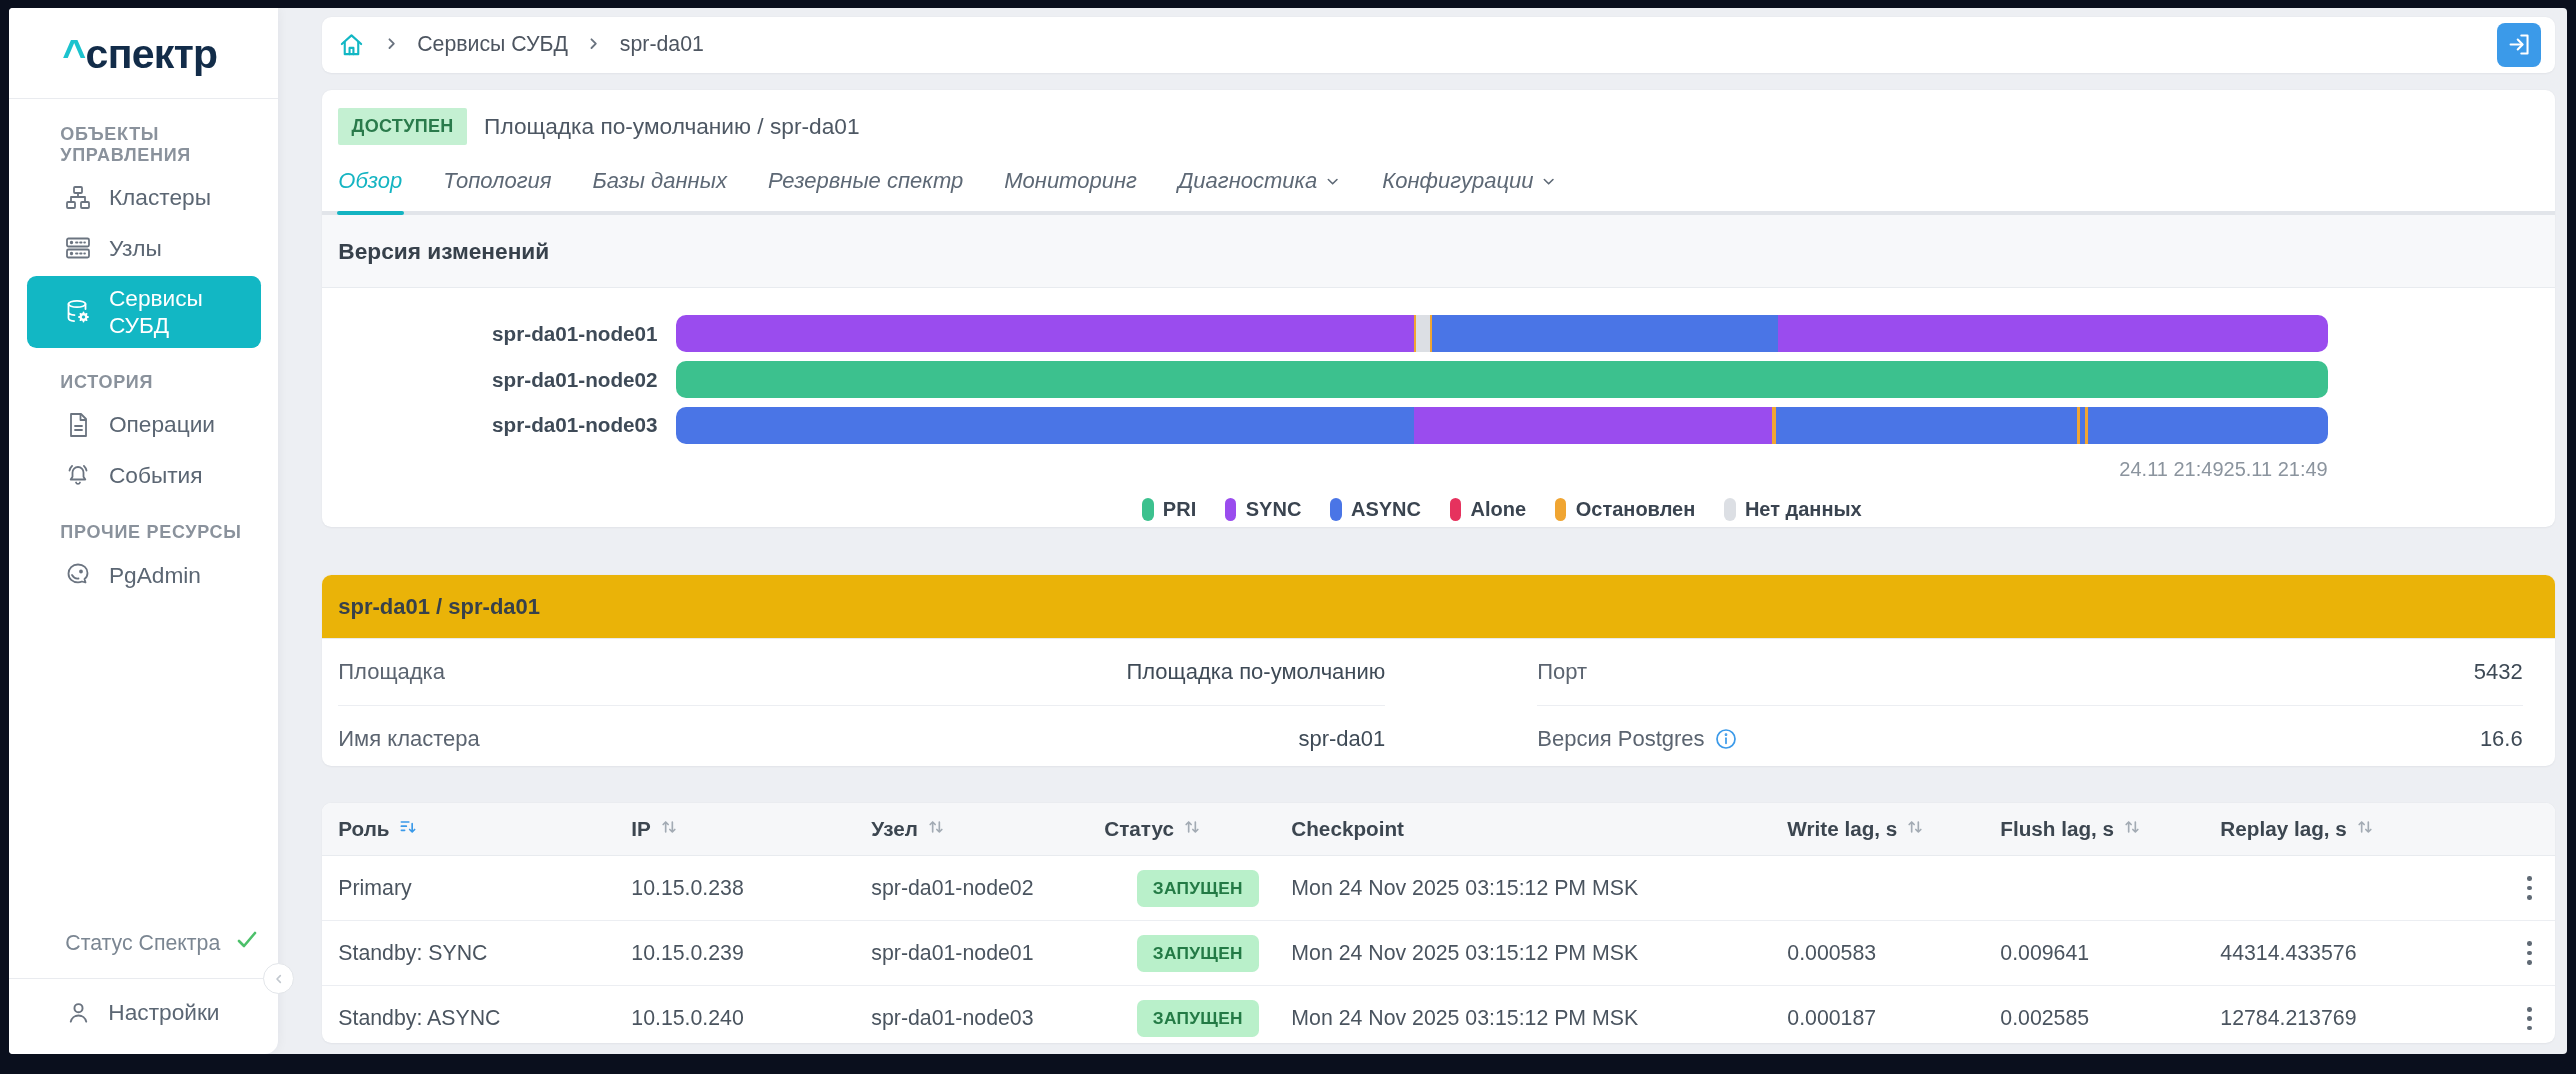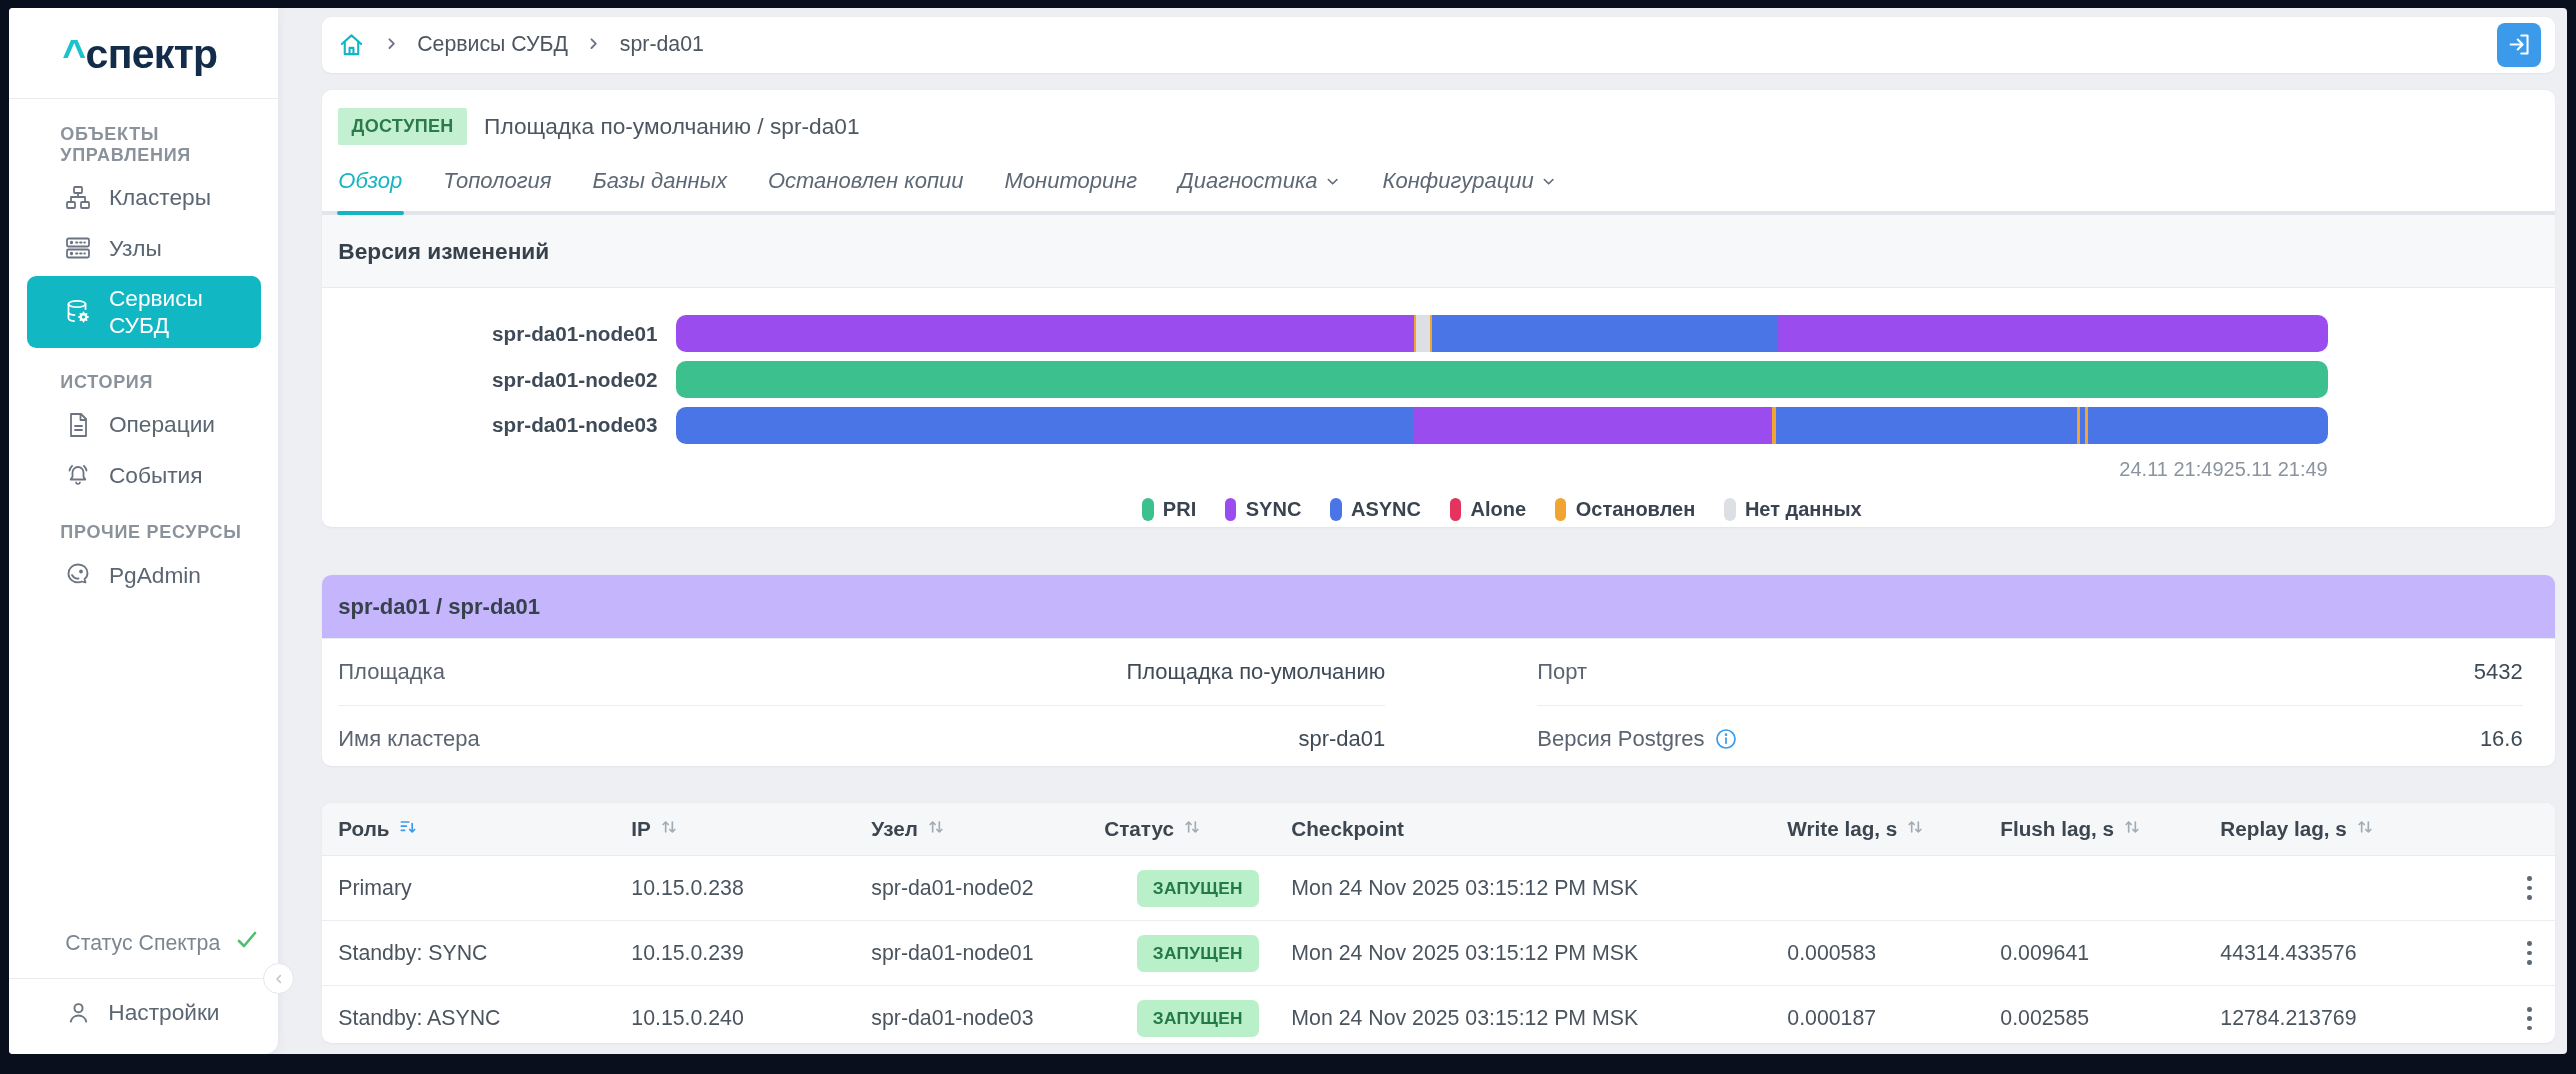--- a/index.html
+++ b/index.html
@@ -137,21 +137,21 @@
   .tl-bar { flex:1; height:37px; border-radius:10px; overflow:hidden; display:flex; }
   .tl-seg { height:100%; }
   .tl-axis { display:flex; justify-content:flex-end; margin-left:338px; padding-top:5.3px; font-size:20px; color:#8b949e; }
   .tl-legend { display:flex; justify-content:center; margin-left:338px; gap:29px; padding-top:17.3px; }
   .legend-item { display:flex; align-items:center; gap:9.3px; }
   .legend-swatch { width:11.3px; height:22.7px; border-radius:6px; }
   .legend-label { font-size:20px; font-weight:bold; color:#3a4450; }
 
   
   .details-card { margin-top:48px; overflow:hidden; }
-  .section-strip { background:#c4b5fd; border-bottom:1.3px solid #e8ebef; padding:18.7px 16px; font-size:22px; font-weight:bold; color:#37414b; }
+  .section-strip { background:#eab308; border-bottom:1.3px solid #e8ebef; padding:18.7px 16px; font-size:22px; font-weight:bold; color:#37414b; }
   .details-grid { display:grid; grid-template-columns:1047px 1fr; column-gap:152px; padding:0 32px 0 16px; }
   .detail-cell { display:flex; justify-content:space-between; align-items:center; padding:20px 0; border-bottom:1.3px solid #eceef2; font-size:22px; }
   .detail-cell:nth-last-child(-n+2) { border-bottom:none; }
   .detail-label { color:#5b6470; display:flex; align-items:center; gap:9.3px; }
   .detail-value { color:#3e4a56; }
   .info-icon { width:24px; height:24px; cursor:pointer; }
   .info-icon svg { width:24px; height:24px; stroke:#3b9ae9; fill:none; stroke-width:2; stroke-linecap:round; }
 
   
   .table-card { margin-top:37px; margin-bottom:10.7px; overflow:hidden; }
@@ -315,21 +315,21 @@
         <div class="tab active">
             <span>Обзор</span>
           </div>
         <div class="tab">
             <span>Топология</span>
           </div>
         <div class="tab">
             <span>Базы данных</span>
           </div>
         <div class="tab">
-            <span>Остановлен копии</span>
+            <span>Резервные спектр</span>
           </div>
         <div class="tab">
             <span>Мониторинг</span>
           </div>
         <div class="tab">
             <span>Диагностика</span>
             <svg viewBox="0 0 24 24">
               <polyline points="6 9 12 15 18 9"></polyline>
             </svg>
           </div>

